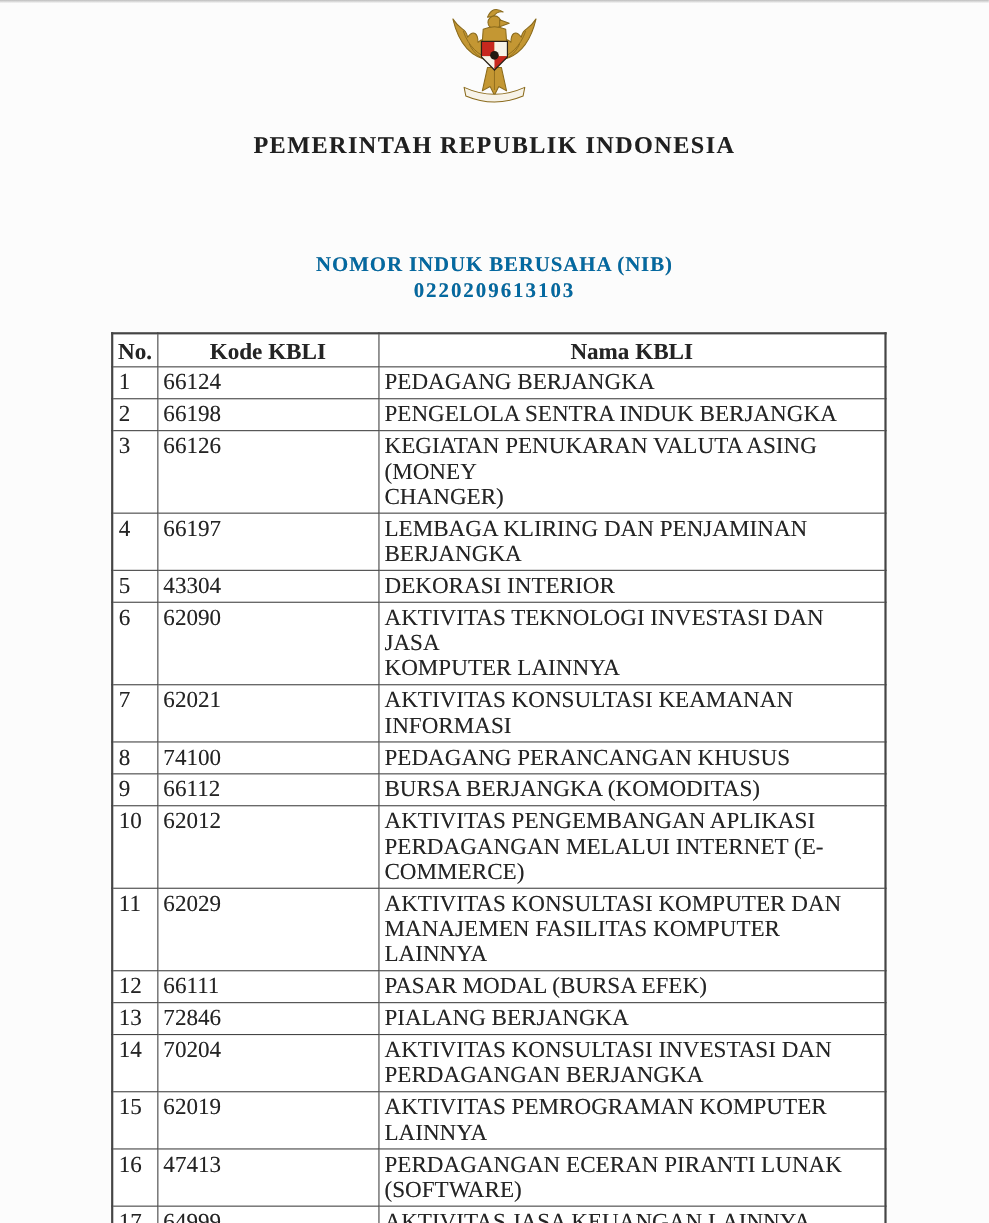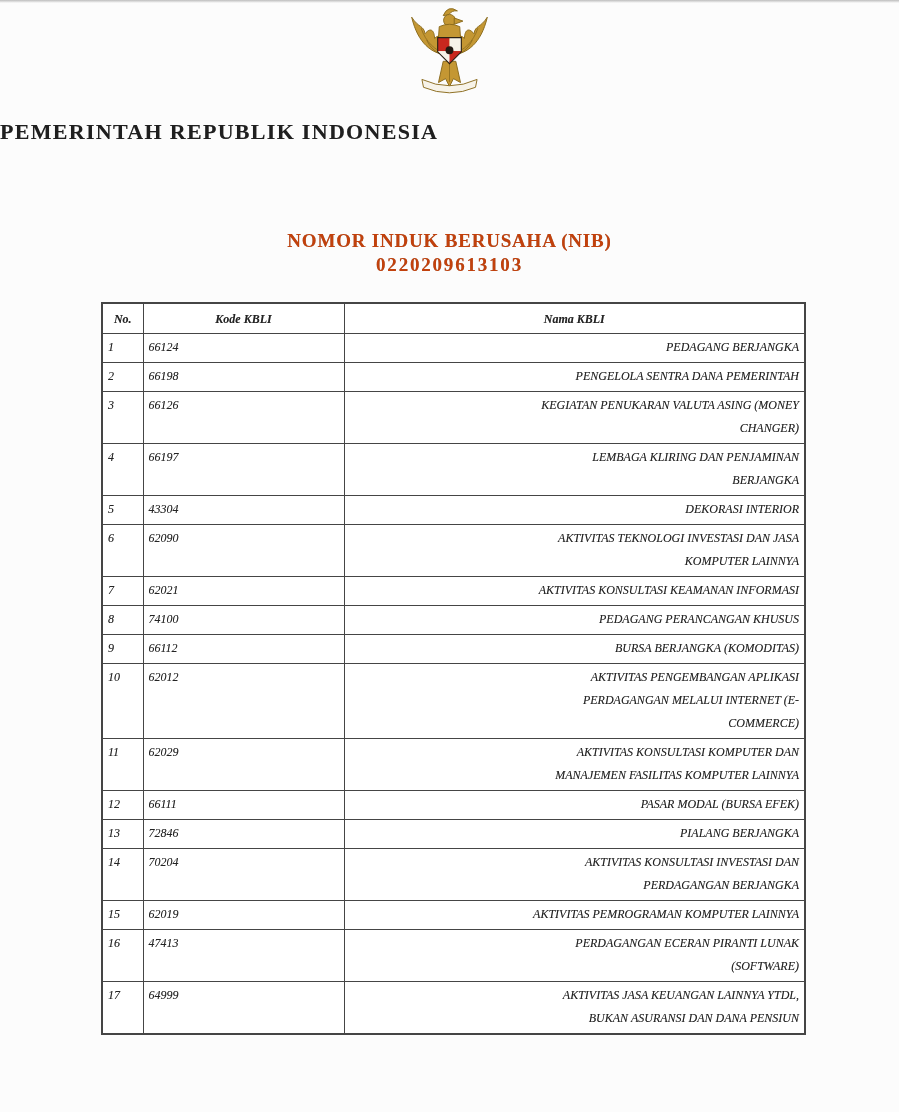--- a/index.html
+++ b/index.html
@@ -13,50 +13,49 @@
     position: relative;
     text-shadow: 0 0 0.6px rgba(70,70,70,0.45);
   }
   .photo-top-edge {
     position: absolute; top: 0; left: 0; right: 0; height: 3px;
     background: linear-gradient(to bottom, #bdbdbd, rgba(255,255,255,0));
   }
   .emblem-wrap { width: 95px; margin: 3px auto 0; }
   .emblem-wrap svg { display: block; width: 95px; height: 104px; }
   .gov-name {
-    margin: 12px 0 0; text-align: left;
+    margin: 12px 0 0; text-align: center;
     font-size: 22px; font-weight: bold; letter-spacing: 1.3px;
     color: #1f1f1f;
   }
   .title-block {
     margin-top: 84px; text-align: center;
     font-weight: bold; font-size: 19px; line-height: 24px;
-    letter-spacing: 0.8px; color: #c2410c;
+    letter-spacing: 0.8px; color: #0369a1;
   }
   .nib-number { letter-spacing: 1.8px; text-align: center; }
   table.kbli {
     border-collapse: collapse; table-layout: fixed;
     width: 703px; margin: 25px 0 0 101px;
     border: 2px solid var(--border_dark, #3f3f3f);
     background: #fff;
   }
   .kbli th, .kbli td {
     border: 1.5px solid var(--border_dark, #474747);
     vertical-align: top;
-    font-size: 12px;
-    font-style: italic;
+    font-size: 21px;
   }
   .kbli th {
     font-weight: bold; text-align: center;
     padding: 4px 4px 3px; line-height: 22px;
   }
   .kbli td { line-height: 23px; padding: 2px 5px 3px; }
   .c-no   { text-align: left; padding-left: 10px; }
   .c-kode { text-align: left; }
-  .c-nama { text-align: right; white-space: pre-line; }
+  .c-nama { text-align: left; white-space: pre-line; }
   .kbli tbody tr:last-child td { }
 </style>
 </head>
 <body>
 
 <div>
 
   <div class="photo-top-edge"></div>
 
   <div class="emblem-wrap">
@@ -124,21 +123,21 @@
     <tbody id="kbli-body">
   <tr>
     <td class="c-no">1</td>
     <td class="c-kode">66124</td>
     <td class="c-nama">PEDAGANG BERJANGKA</td>
   </tr>
 
   <tr>
     <td class="c-no">2</td>
     <td class="c-kode">66198</td>
-    <td class="c-nama">PENGELOLA SENTRA DANA PEMERINTAH</td>
+    <td class="c-nama">PENGELOLA SENTRA INDUK BERJANGKA</td>
   </tr>
 
   <tr>
     <td class="c-no">3</td>
     <td class="c-kode">66126</td>
     <td class="c-nama">KEGIATAN PENUKARAN VALUTA ASING (MONEY
 CHANGER)</td>
   </tr>
 
   <tr>

